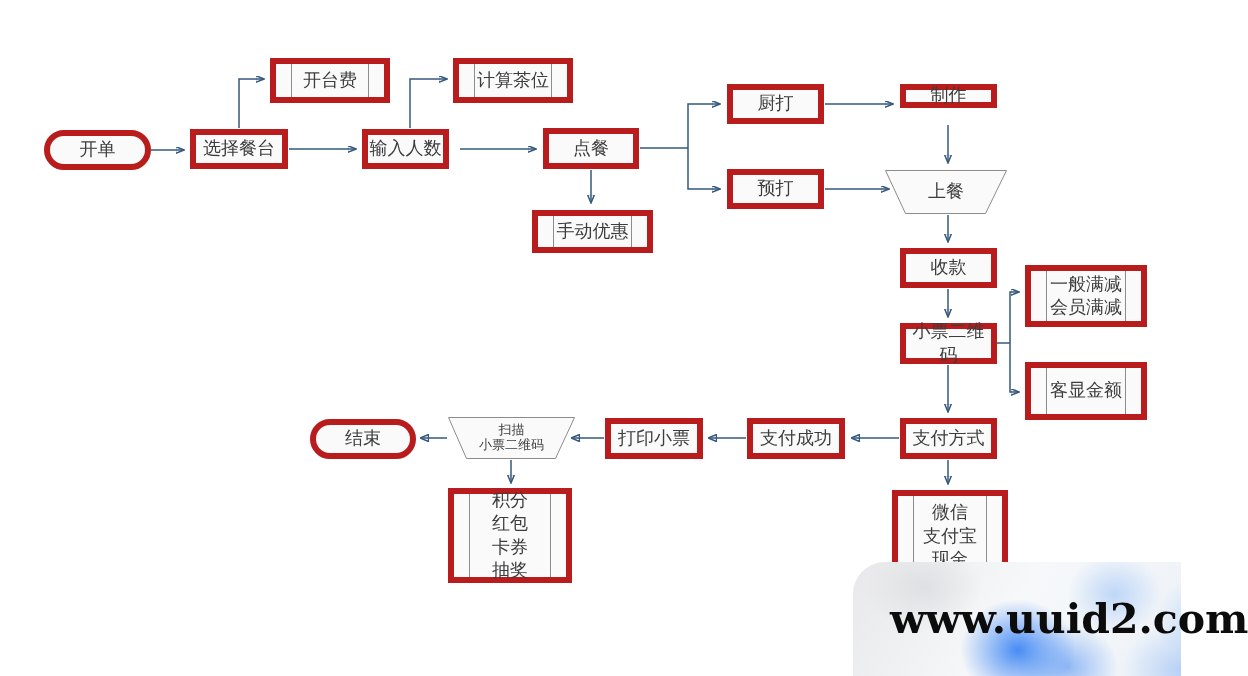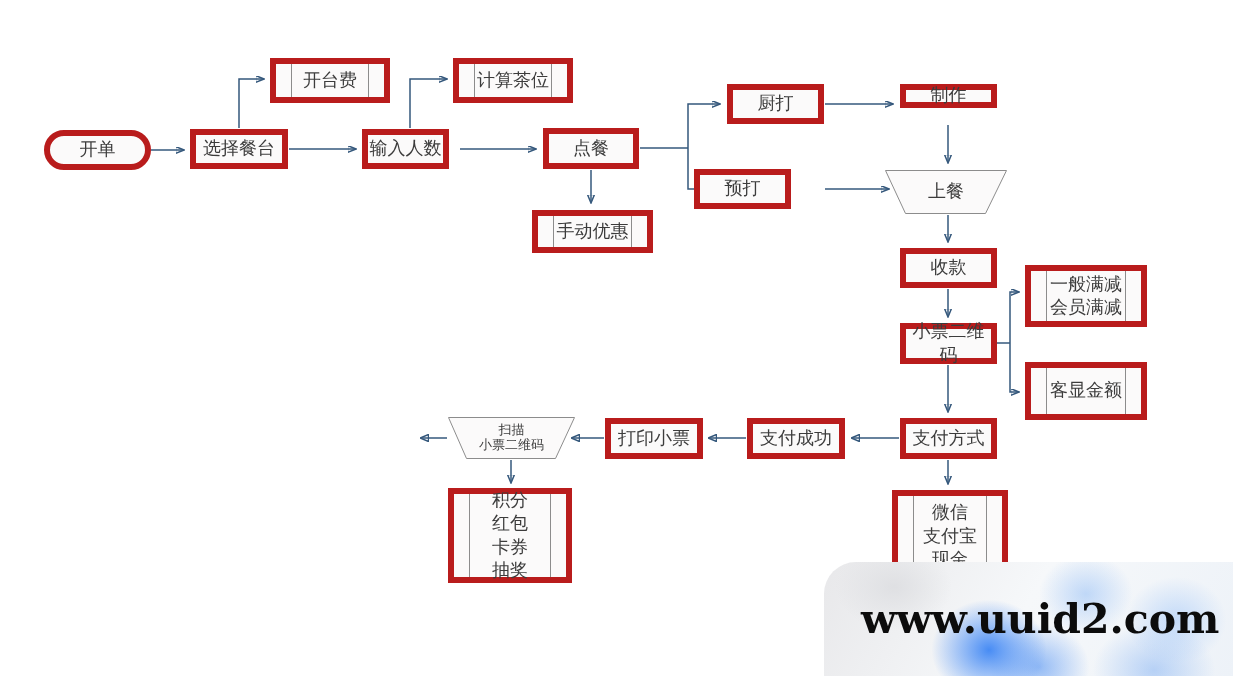--- a/index.html
+++ b/index.html
@@ -22,30 +22,31 @@
   }
   .subroutine::before { left:15px; }
   .subroutine::after  { right:15px; }
   .trap { border:none; background:transparent; }
   .trap .shape { position:absolute; left:0; top:0; }
   .trap .node-label { position:relative; z-index:1; }
   .node-label { display:block; }
   .scan-label { font-size:13px; line-height:1.15; }
   .tall-label { line-height:1.3; }
   .watermark-band {
-    position:absolute; left:824px; top:562px; width:409px; height:114px; z-index:3;
+    position:absolute; left:853px; top:562px; width:316px; height:114px; z-index:3;
     border-top-left-radius:32px;
     background:
       radial-gradient(80px 70px at 165px 88px,  rgba(62,134,244,0.95), rgba(62,134,244,0) 72%),
       radial-gradient(70px 60px at 215px 105px, rgba(82,146,242,0.60), rgba(82,146,242,0) 72%),
       radial-gradient(65px 55px at 262px 32px,  rgba(148,190,246,0.55), rgba(148,190,246,0) 72%),
       radial-gradient(70px 60px at 352px 58px,  rgba(150,192,248,0.50), rgba(150,192,248,0) 72%),
       radial-gradient(85px 65px at 330px 108px, rgba(112,166,242,0.45), rgba(112,166,242,0) 72%),
       radial-gradient(75px 55px at 70px 25px,   rgba(222,223,226,0.95), rgba(232,234,237,0) 78%),
       linear-gradient(120deg, #e8e8ea 0%, #f6f8fa 48%, #edf2f8 100%);
+    padding-left: 12px;
   }
   .watermark-text {
     position:absolute; left:37px; top:33px;
     font-family:"DejaVu Serif", serif; font-weight:bold;
     font-size:41px; letter-spacing:0px; color:#0c0c0c; white-space:nowrap;
   }
 </style>
 </head>
 <body>
 
@@ -108,21 +109,21 @@
   </div>
 
   <div class="node subroutine" style="left:532px; top:210px; width:121px; height:43px;text-align:center;">
     <span class="node-label">手动优惠</span>
   </div>
 
   <div class="node" style="left:727px; top:84px; width:97px; height:40px;justify-content:center;">
     <span class="node-label">厨打</span>
   </div>
 
-  <div class="node" style="left:694px; top:169px; width:97px; height:40px;">
+  <div class="node" style="left:727px; top:169px; width:97px; height:40px;">
     <span class="node-label">预打</span>
   </div>
 
   <div class="node" style="left:900px; top:84px; width:97px; height:24px;">
     <span class="node-label">制作</span>
   </div>
 
   <div class="node trap" style="left:885px; top:170px; width:122px; height:44px;">
     <svg class="shape" width="122" height="44">
       <polygon points="0.5,0.5 121.5,0.5 100.5,43.5 20.5,43.5" fill="#fbfafa" stroke="#8c8c8c" stroke-width="1"></polygon>
@@ -173,18 +174,21 @@
 小票二维码</span>
   </div>
 
   <div class="node subroutine" style="left:448px; top:488px; width:124px; height:95px;">
     <span class="node-label tall-label">积分
 红包
 卡券
 抽奖</span>
   </div>
 
+  <div class="node terminal" style="left:310px; top:419px; width:106px; height:40px;">
+    <span class="node-label">结束</span>
+  </div>
 
   <div class="watermark-band">
     <div class="watermark-text">www.uuid2.com</div>
   </div>
 
 </div>
 
 </body></html>

